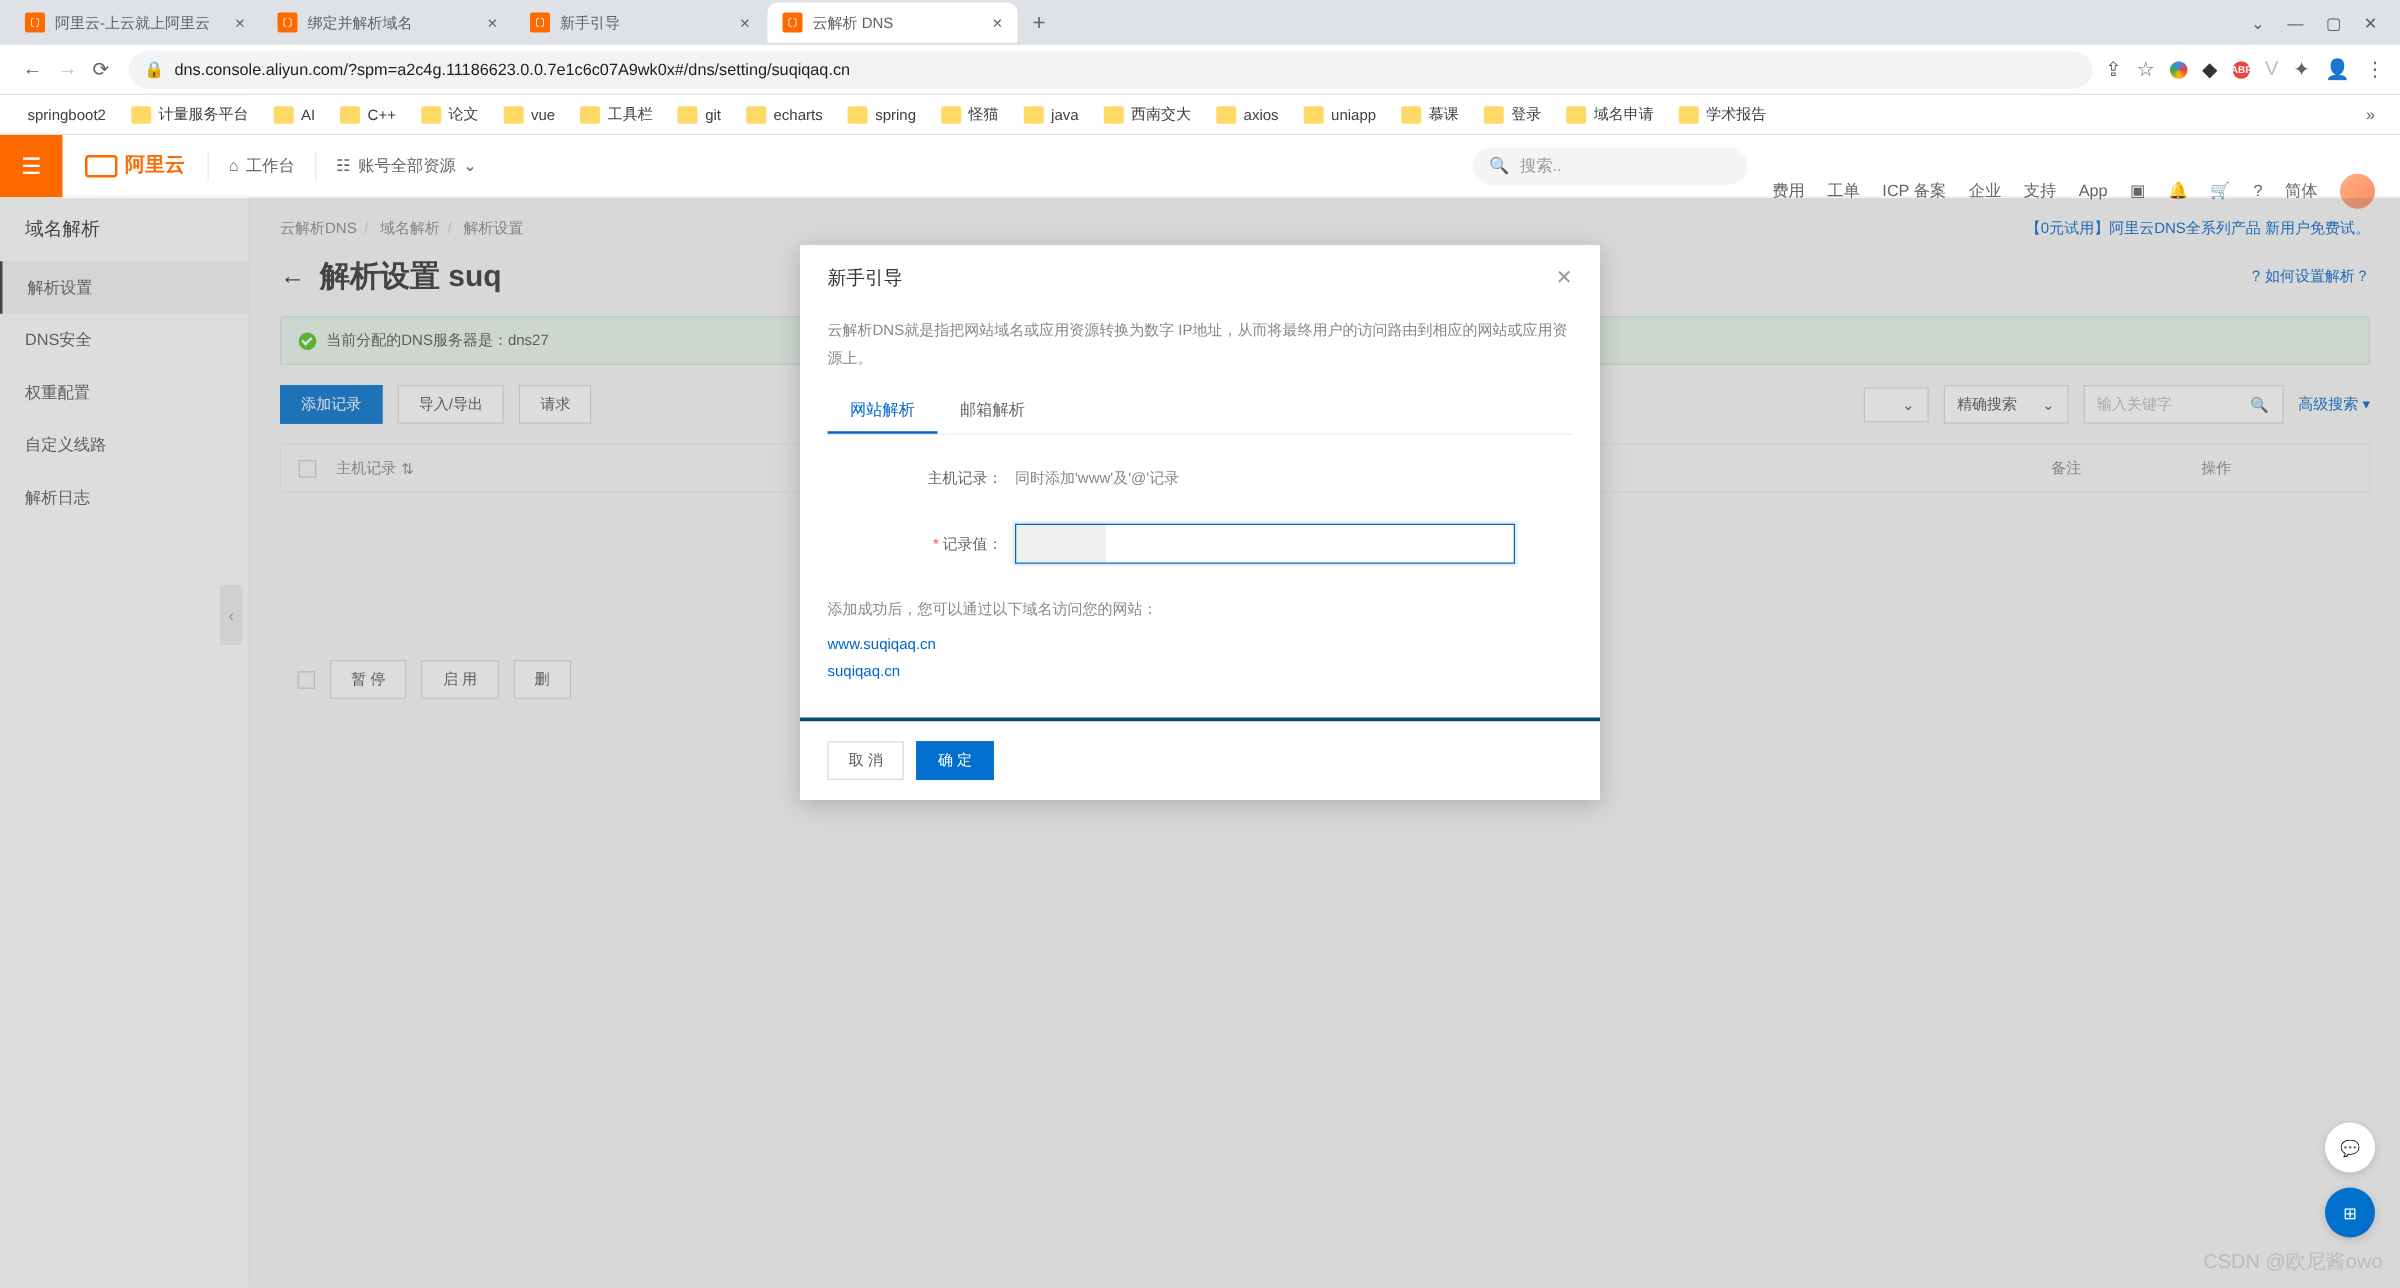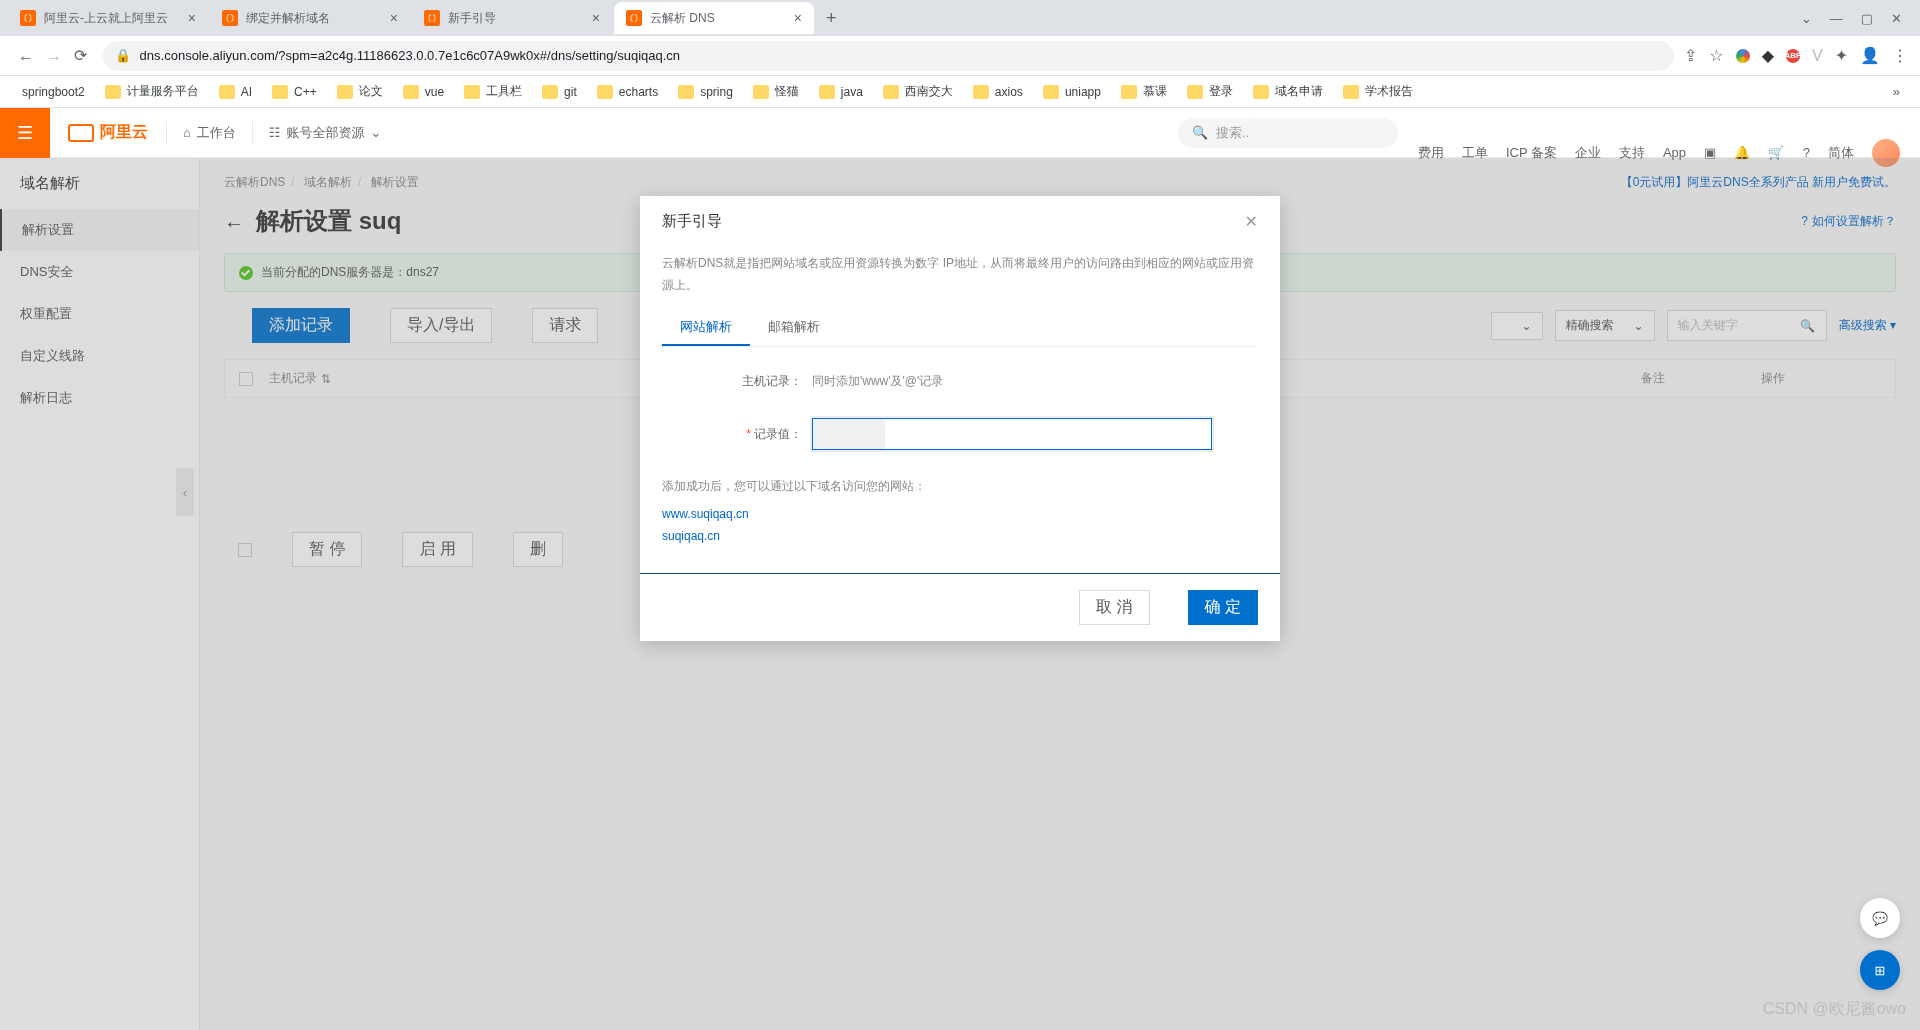--- a/index.html
+++ b/index.html
@@ -57,21 +57,21 @@
     .page-title-row { display: flex; align-items: center; gap: 12px; margin-bottom: 16px; }
     .back-arrow { font-size: 20px; color: #333; cursor: pointer; }
     .page-title { font-size: 24px; font-weight: 600; }
     .help-link { margin-left: auto; color: #06c; font-size: 12px; display: flex; align-items: center; gap: 4px; }
 
     .info-banner { background: #eaf7ee; border: 1px solid #cfe9d6; padding: 10px 14px; border-radius: 2px; margin-bottom: 16px; font-size: 12px; color: #555; display: flex; align-items: center; gap: 8px; }
     .check-circle { width: 14px; height: 14px; background: #52c41a; border-radius: 50%; position: relative; }
     .check-circle::after { content: ""; position: absolute; left: 4px; top: 2px; width: 3px; height: 6px; border: solid #fff; border-width: 0 2px 2px 0; transform: rotate(45deg); }
 
     .toolbar-row { display: flex; align-items: center; gap: 12px; margin-bottom: 16px; }
-    .btn { padding: 6px 16px; border: 1px solid #d9d9d9; background: #fff; font-size: 16px; cursor: pointer; color: #555; margin-left: 28px; }
+    .btn { padding: 6px 16px; border: 1px solid #d9d9d9; background: #fff; font-size: 12px; cursor: pointer; color: #555; }
     .btn.primary { background: #0070cc; border-color: #0070cc; color: #fff; }
     .select { padding: 6px 10px; border: 1px solid #d9d9d9; background: #fff; font-size: 12px; color: #555; display: flex; align-items: center; gap: 20px; cursor: pointer;}
     .input-search { border: 1px solid #d9d9d9; padding: 6px 10px; font-size: 12px; width: 160px; background: #fff; display: flex; align-items: center; justify-content: space-between; color: #bbb; }
     .adv-search { color: #06c; font-size: 12px; cursor: pointer; margin-left: auto; }
 
     .table-header { display: flex; align-items: center; padding: 10px 14px; background: #fafafa; border: 1px solid #eee; font-size: 12px; color: #888; }
     .th-check { width: 30px; }
     .th-host { width: 200px; display: flex; align-items: center; gap: 4px;}
     .th-spacer { flex: 1; }
     .th-remark { width: 120px; }
@@ -93,21 +93,21 @@
     .modal-tabs { display: flex; border-bottom: 1px solid #eee; margin-bottom: 26px; }
     .modal-tab { padding: 8px 18px; font-size: 13px; color: #666; border-bottom: 2px solid transparent; cursor: pointer; }
     .modal-tab.active { color: #06c; border-bottom-color: #06c; }
     .form-row { display: flex; align-items: center; margin-bottom: 28px; font-size: 12px; }
     .form-label { width: 150px; text-align: right; padding-right: 10px; color: #666; }
     .required { color: #ff4d4f; margin-right: 3px; }
     .form-static { color: #888; }
     .form-input { flex: 1; height: 32px; border: 1px solid #06c; box-shadow: 0 0 0 2px rgba(0,102,204,0.1); padding: 0 10px; font-size: 12px; max-width: 400px; background: linear-gradient(to right, #f0f0f0 0%, #f0f0f0 18%, #fff 18%); }
     .success-text { font-size: 12px; color: #888; margin-bottom: 12px; }
     .link { color: #06c; font-size: 12px; display: block; margin-bottom: 8px; cursor: pointer; }
-    .modal-footer { display: flex; justify-content: flex-end; gap: 10px; padding: 16px 22px; border-top: 1px solid #0c4a6e; }
+    .modal-footer { display: flex; gap: 10px; padding: 16px 22px; border-top: 3px solid #0c4a6e; }
 
     .float-btns { position: fixed; right: 20px; bottom: 40px; display: flex; flex-direction: column; gap: 12px; }
     .float-btn { width: 40px; height: 40px; border-radius: 50%; display: flex; align-items: center; justify-content: center; box-shadow: 0 2px 8px rgba(0,0,0,0.15); cursor: pointer; }
     .float-btn.chat { background: #fff; color: #666; }
     .float-btn.grid { background: #0070cc; color: #fff; }
 
     .watermark { position: fixed; right: 14px; bottom: 10px; font-size: 16px; color: #bbb; }
   </style>
 </head>
 <body>

